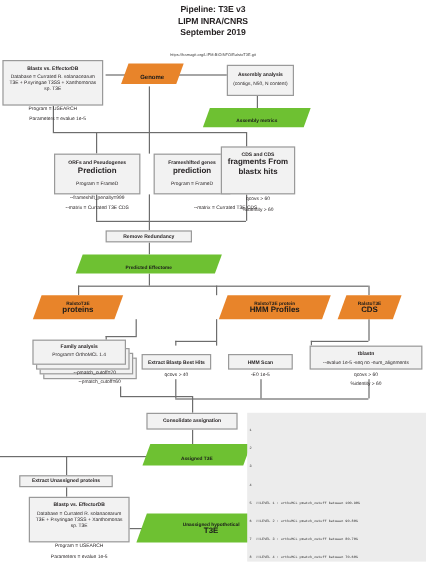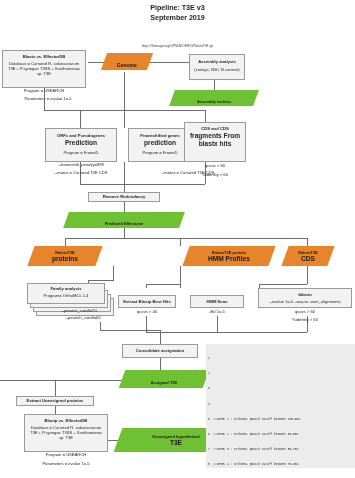--- a/index.html
+++ b/index.html
@@ -70,20 +70,21 @@
   
   .stack{position:absolute;}
 </style>
 </head>
 <body>
 
 <div class="canvas">
 
   <div class="abs" id="title-block">
     <div>Pipeline: T3E v3</div>
+    <div>LIPM INRA/CNRS</div>
     <div>September 2019</div>
   </div>
   <div class="abs" id="doc-url">https://framagit.org/LIPM-BIOINFO/RalstoT3E.git</div>
 
   <div class="abs ln lnh" style="left:148px;top:62px;width:42px;"></div>
 
   <div class="abs ln lnh" style="left:88px;top:62px;width:20px;"></div>
 
   <div class="abs ln lnv" style="left:124px;top:72px;height:38px;"></div>
   <div class="abs ln lnh" style="left:80px;top:110px;width:125px;"></div>

